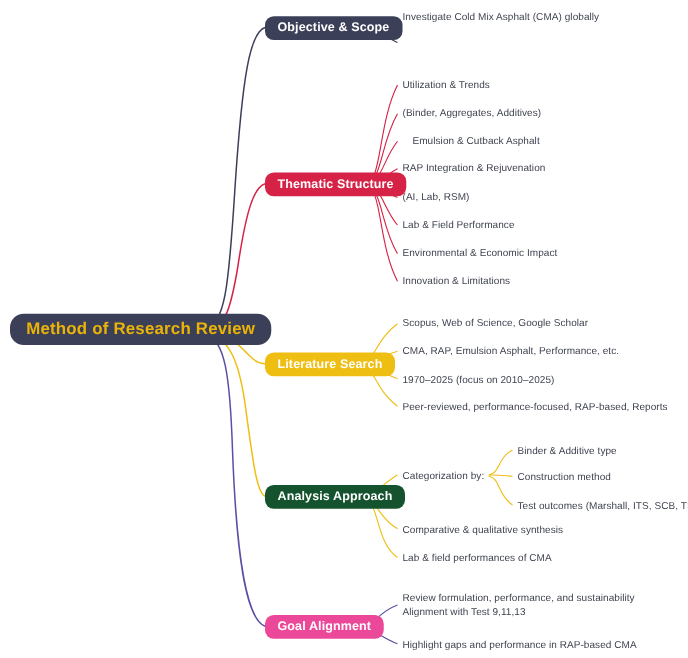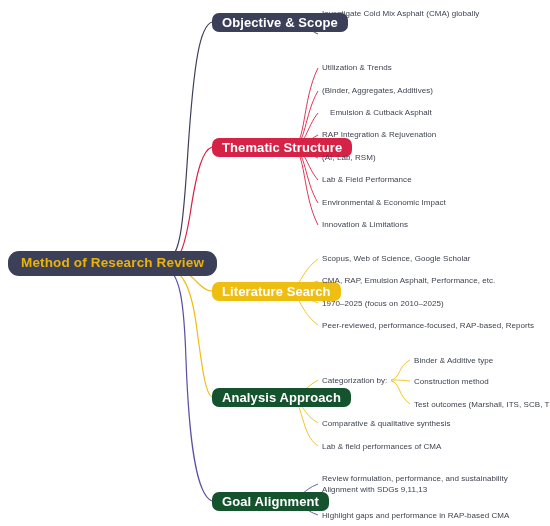--- a/index.html
+++ b/index.html
@@ -38,21 +38,21 @@
     font-weight: bold;
     letter-spacing: 0.15px;
     padding: 5px 13px 6px 13px;
     left: 8px;
     top: 251px;
     line-height: 14px;
   }
   .branch-node {
     color: #ffffff;
     border-radius: 7px;
-    font-size: 13px;
+    font-size: 10px;
     font-weight: bold;
     letter-spacing: 0.1px;
     padding: 4px 10px 4px 10px;
     line-height: 11px;
   }
   .leaf {
     position: absolute;
     color: #3f4350;
     font-size: 8px;
     line-height: 11px;
@@ -129,17 +129,17 @@
 
   <div class="node branch-node" style="left:212px; top:388px; background:#14532d;">Analysis Approach</div>
   <div class="leaf" style="left:322px; top:375px;">Categorization by:</div>
   <div class="leaf" style="left:322px; top:418px;">Comparative &amp; qualitative synthesis</div>
   <div class="leaf" style="left:322px; top:441px;">Lab &amp; field performances of CMA</div>
 
   <div class="leaf" style="left:414px; top:355px;">Binder &amp; Additive type</div>
   <div class="leaf" style="left:414px; top:376px;">Construction method</div>
   <div class="leaf" style="left:414px; top:399px;">Test outcomes (Marshall, ITS, SCB, TSR, etc.)</div>
 
-  <div class="node branch-node" style="left:212px; top:492px; background:#14532d;">Goal Alignment</div>
-  <div class="leaf wrap" style="left:322px; top:473px; width:196px;">Review formulation, performance, and sustainability Alignment with SDGs 9,11,13</div>
+  <div class="node branch-node" style="left:212px; top:492px; background:#ec4899;">Goal Alignment</div>
+  <div class="leaf wrap" style="left:322px; top:473px; width:196px;">Review formulation, performance, and sustainability Alignment with Test 9,11,13</div>
   <div class="leaf" style="left:322px; top:510px;">Highlight gaps and performance in RAP-based CMA</div>
 
 </div>
 
 </body></html>

